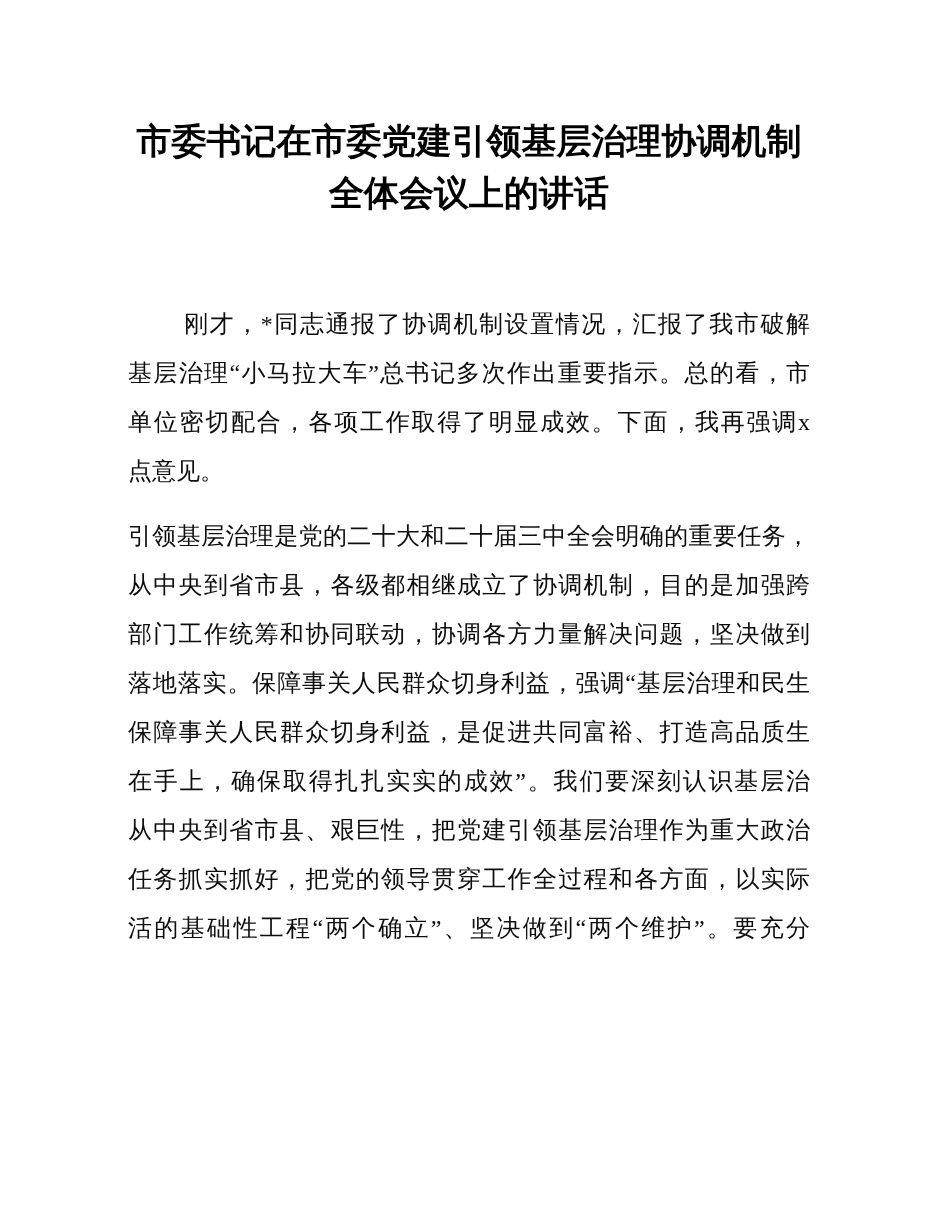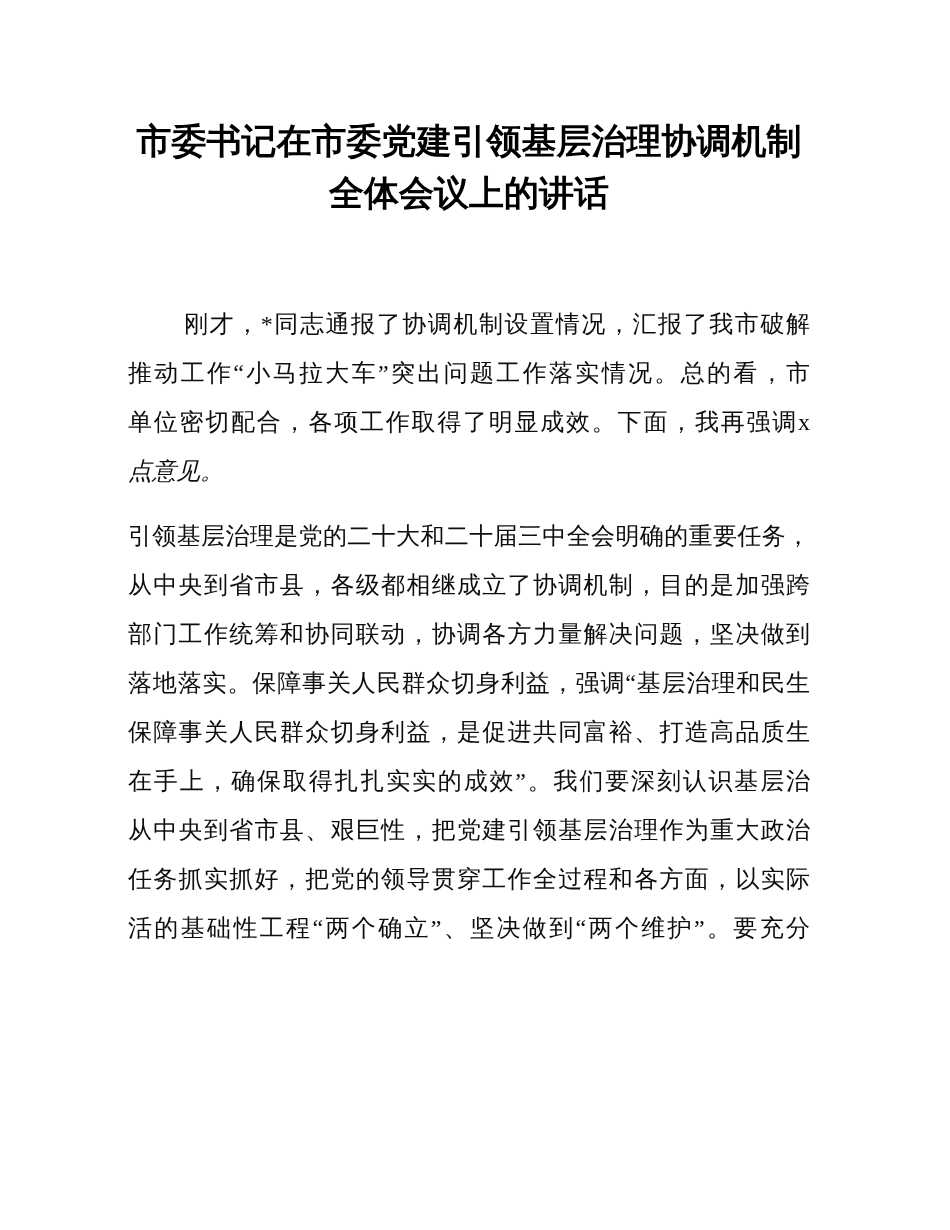--- a/index.html
+++ b/index.html
@@ -41,21 +41,20 @@
   .line {
     text-align: justify;
     text-align-last: justify;
     text-justify: inter-ideograph;
   }
   .line.first {
     padding-left: 56px; 
   }
   .line.flush-left {
     text-align-last: left;
-    font-style: italic;
   }
   .seg {
     font-weight: normal;
   }
   .seg.bold {
     font-family: "Liberation Sans", sans-serif;
     font-weight: 700;
     color: #000000;
   }
 </style>
@@ -64,21 +63,21 @@
 
 <div class="page">
   <div class="doc">
     <h1 class="title">
         <div class="title-line">市委书记在市委党建引领基层治理协调机制</div>
         <div class="title-line">全体会议上的讲话</div>
       </h1>
     <section>
         <div class="para">
           <div class="line first"><span class="seg">刚才，*同志通报了协调机制设置情况，汇报了我市破解</span></div>
-          <div class="line"><span class="seg">推动工作“小马拉大车”突出问题工作落实情况。总的看，市</span></div>
+          <div class="line"><span class="seg">基层治理“小马拉大车”总书记多次作出重要指示。总的看，市</span></div>
           <div class="line"><span class="seg">单位密切配合，各项工作取得了明显成效。下面，我再强调x</span></div>
           <div class="line flush-left"><span class="seg">点意见。</span></div>
         </div>
         <div class="para">
           <div class="line"><span class="seg">引领基层治理是党的二十大和二十届三中全会明确的重要任务，</span></div>
           <div class="line"><span class="seg">从中央到省市县，各级都相继成立了协调机制，目的是加强跨</span></div>
           <div class="line"><span class="seg">部门工作统筹和协同联动，协调各方力量解决问题，坚决做到</span></div>
           <div class="line"><span class="seg">落地落实。保障事关人民群众切身利益，强调“基层治理和民生</span></div>
           <div class="line"><span class="seg">保障事关人民群众切身利益，是促进共同富裕、打造高品质生</span></div>
           <div class="line"><span class="seg">在手上，确保取得扎扎实实的成效”。我们要深刻认识基层治</span></div>

